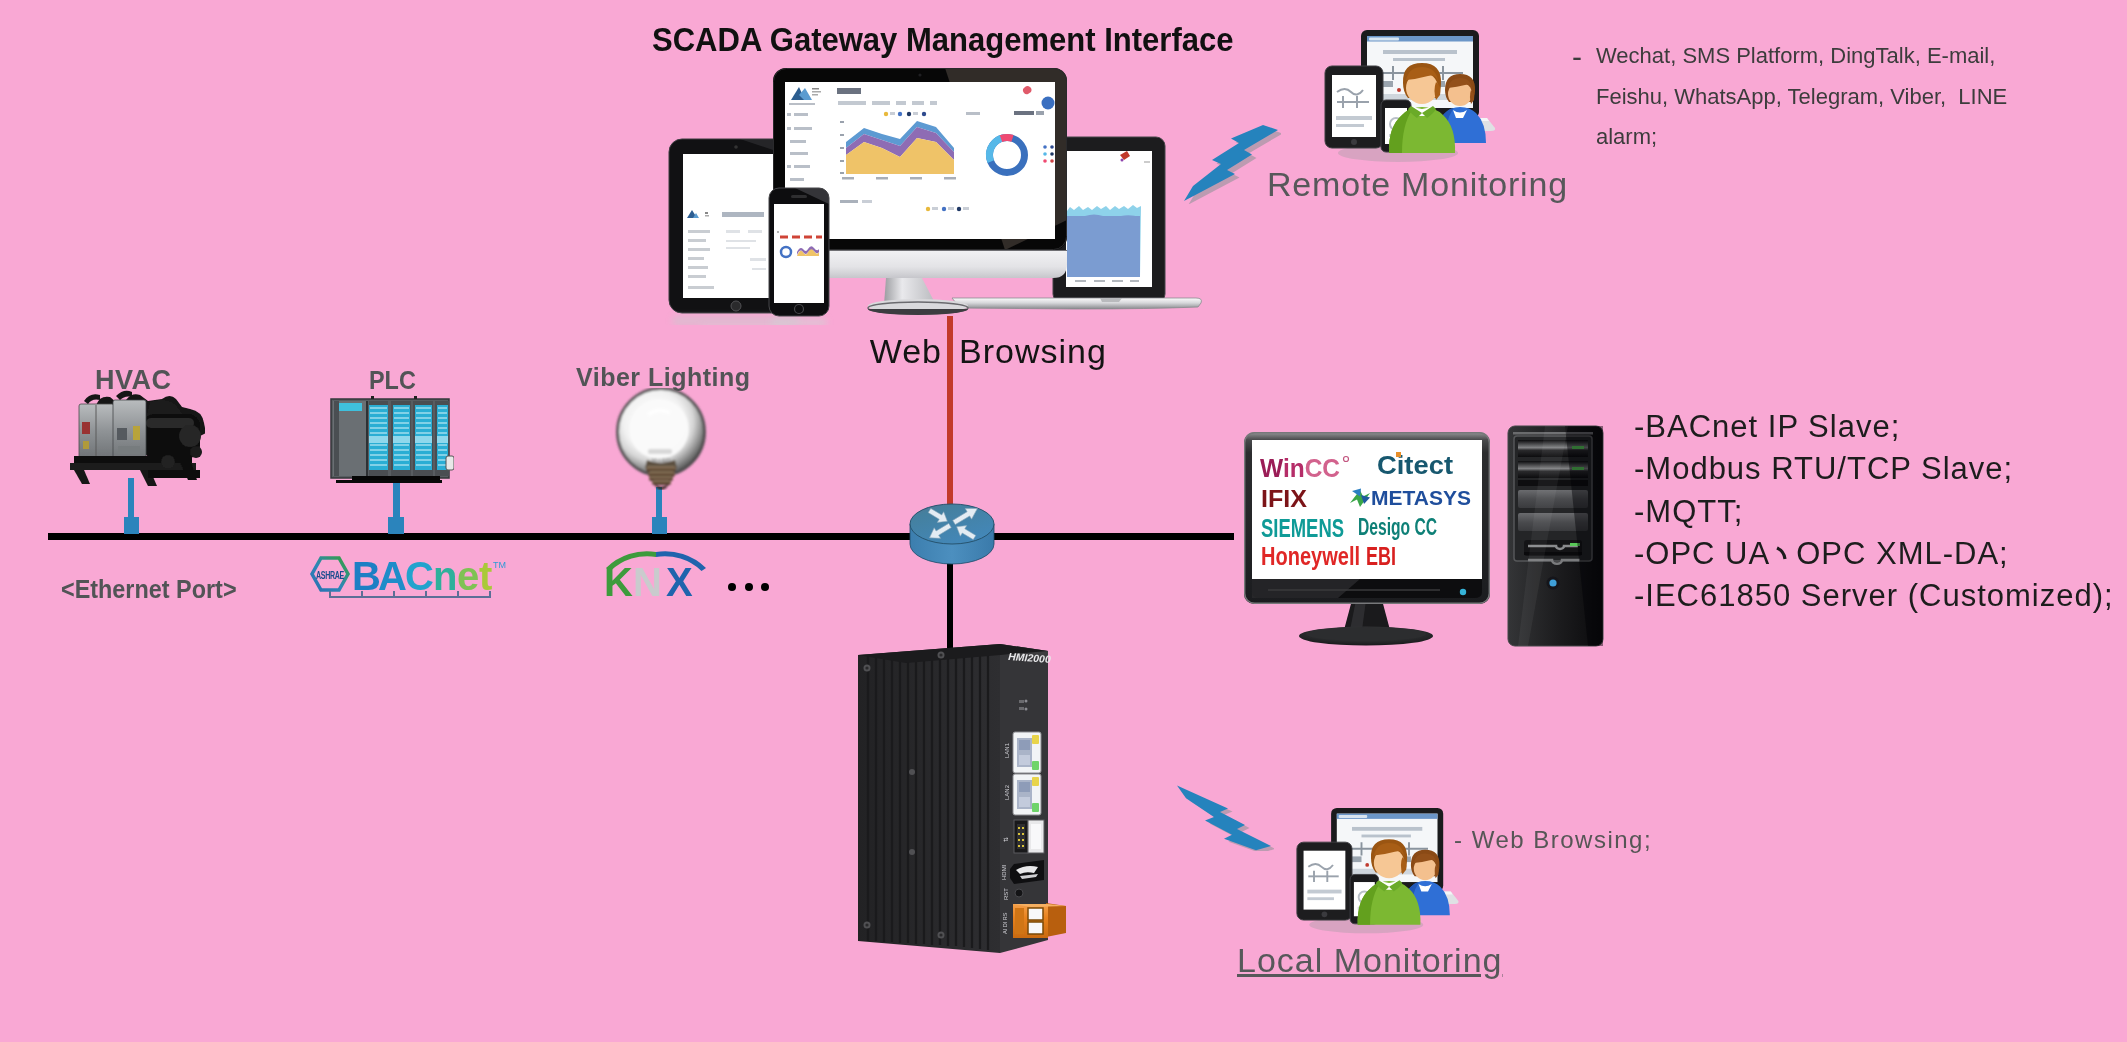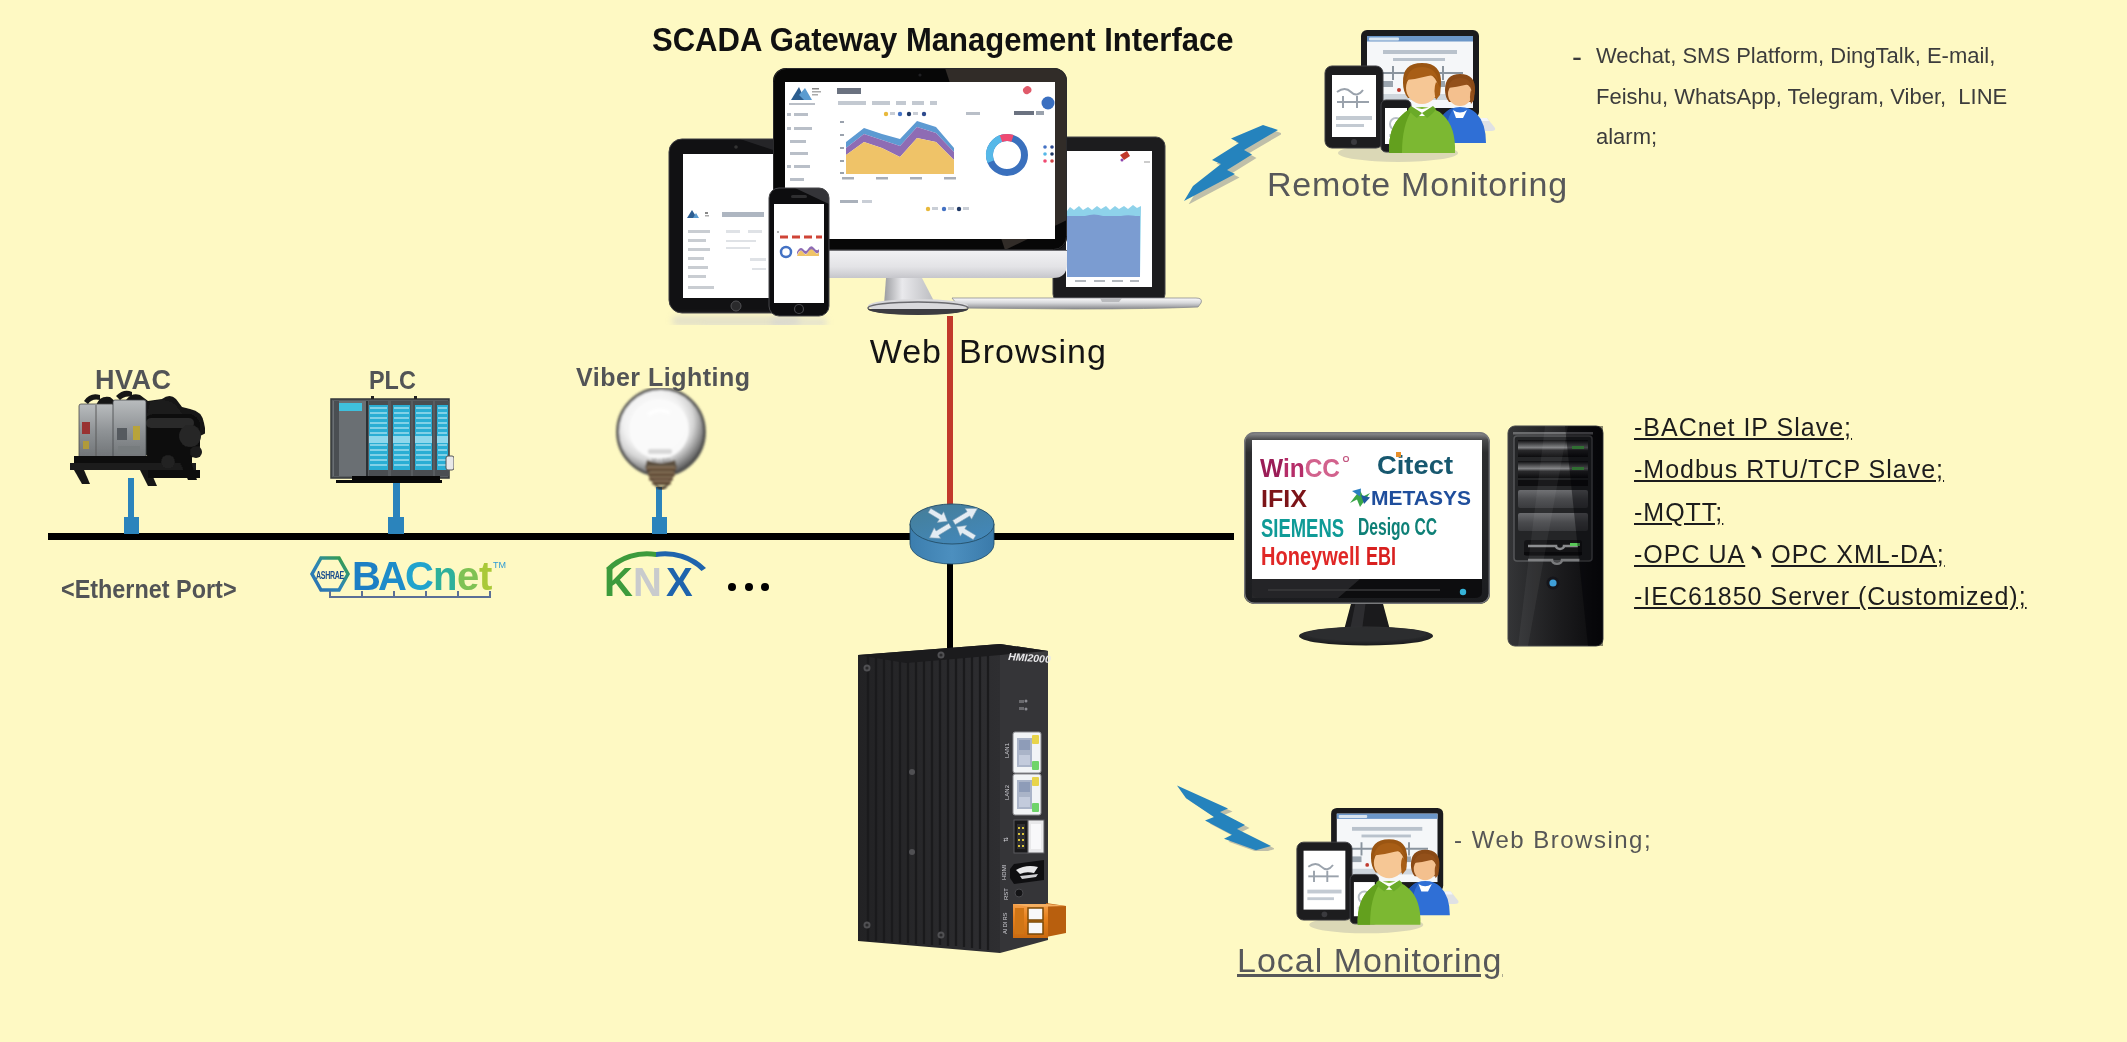--- a/index.html
+++ b/index.html
@@ -1,16 +1,16 @@
 <!DOCTYPE html>
 <html><head>
 <meta charset="utf-8">
 <style>
   html,body{margin:0;padding:0;background:#fff;}
-  #stage{position:relative;width:2127px;height:1042px;background:#fef9c3;overflow:hidden;
+  #stage{position:relative;width:2127px;height:1042px;background:#f9a8d4;overflow:hidden;
          font-family:"Liberation Sans",sans-serif;}
   .abs{position:absolute;}
   .lbl{color:#525456;font-weight:bold;}
 </style>
 </head>
 <body>
 <div id="stage">
 
   <div class="abs" style="left:652px;top:21px;font-size:33px;font-weight:bold;color:#111;white-space:nowrap;transform:scaleX(0.94);transform-origin:0 0;">SCADA Gateway Management Interface</div>
 
@@ -31,21 +31,21 @@
   <div class="abs" style="left:652px;top:517px;width:15px;height:17px;background:#2b84bc;"></div>
 
   <div class="abs lbl" style="left:95px;top:365px;font-size:27px;letter-spacing:0.5px;">HVAC</div>
   <div class="abs lbl" style="left:369px;top:365px;font-size:26px;letter-spacing:0px;transform:scaleX(0.9);transform-origin:0 0;">PLC</div>
   <div class="abs lbl" style="left:576px;top:363px;font-size:25px;letter-spacing:0.5px;">Viber Lighting</div>
   <div class="abs lbl" style="left:61px;top:574px;font-size:26px;letter-spacing:0px;transform:scaleX(0.90);transform-origin:0 0;">&lt;Ethernet Port&gt;</div>
   <div class="abs" style="left:728px;top:583px;width:8px;height:8px;border-radius:50%;background:#000;"></div>
   <div class="abs" style="left:745px;top:583px;width:8px;height:8px;border-radius:50%;background:#000;"></div>
   <div class="abs" style="left:761px;top:583px;width:8px;height:8px;border-radius:50%;background:#000;"></div>
 
-  <div class="abs" style="left:1634px;top:406px;font-size:25px;color:#1d1d1d;line-height:42.3px;letter-spacing:1px;white-space:nowrap;text-decoration:underline;">
+  <div class="abs" style="left:1634px;top:406px;font-size:31px;color:#1d1d1d;line-height:42.3px;letter-spacing:1px;white-space:nowrap;">
     <div>-BACnet IP Slave;</div>
     <div>-Modbus RTU/TCP Slave;</div>
     <div>-MQTT;</div>
     <div>-OPC UA<svg class="dun" width="26" height="24" viewBox="0 0 26 24">
           <path d="M7 8 q7 3 8 11" stroke="#1d1d1d" stroke-width="3.2" fill="none"></path>
         </svg>OPC XML-DA;</div>
     <div>-IEC61850 Server (Customized);</div>
   </div>
 
   <div class="abs" style="left:1572px;top:40px;font-size:30px;color:#3c3c3c;">-</div>

